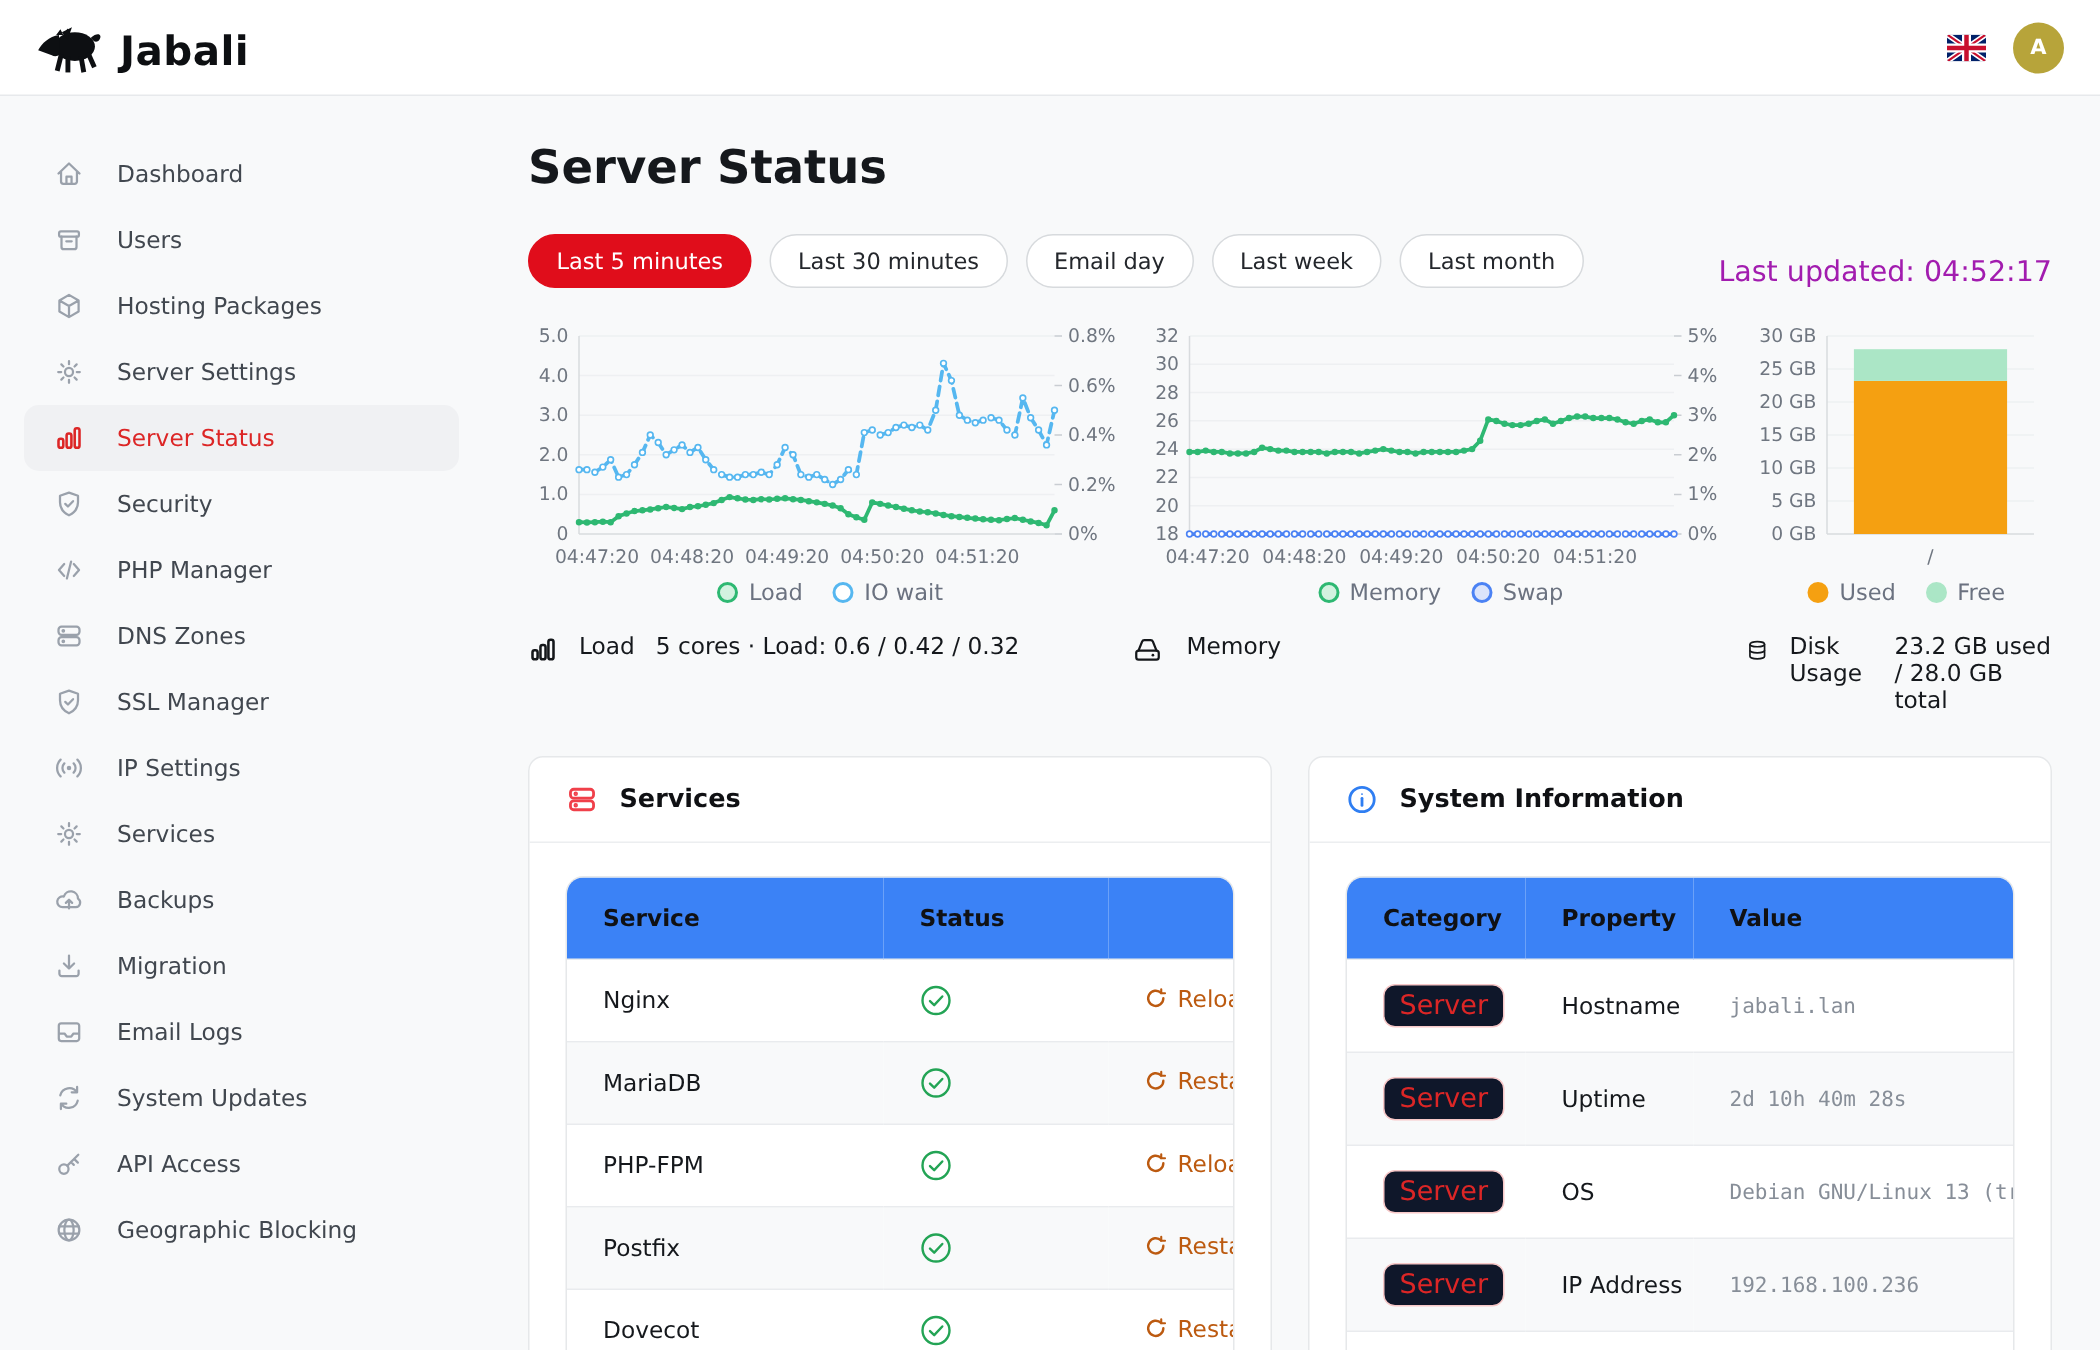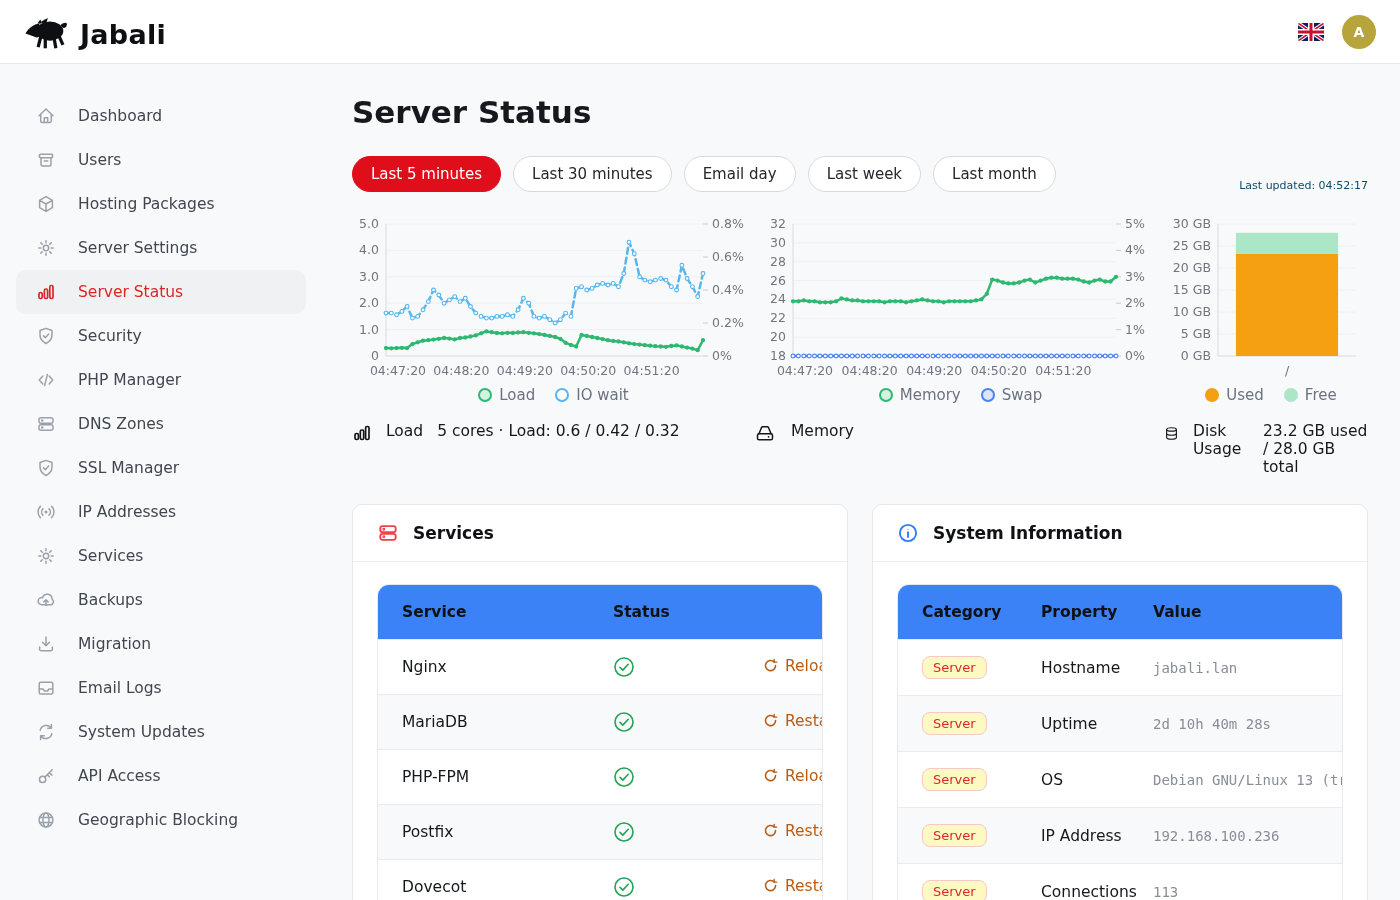--- a/index.html
+++ b/index.html
@@ -27,21 +27,21 @@
   .side-item.active .s-ico { color:#dc2626; }
 
   .main { flex:1; padding:30px 32px 0 30px; min-width:0; }
   h1 { font-size:31px; font-weight:800; color:#15181c; margin-bottom:26px; }
 
   
   .filters { display:flex; align-items:flex-end; gap:12px; }
   .pill { height:36px; padding:0 18px; border-radius:18px; font-size:15px; font-family:inherit;
           background:#fff; border:1px solid #d7dadd; color:#24272c; cursor:pointer; }
   .pill.active { background:#e00d1b; border-color:#e00d1b; color:#fff; }
-  .last-updated { margin-left:auto; font-size:11px; color:#0c4a6e; }
+  .last-updated { margin-left:auto; font-size:19px; color:#a21caf; }
 
   
   .charts { display:flex; margin-top:22px; gap:4px; }
   .chart-block { display:flex; flex-direction:column; align-items:center; }
   .cb1,.cb2 { width:403px; } .cb3 { width:204px; margin-left:6px; }
   svg text.ax { font-size:12.5px; fill:#6f7680; font-family:"DejaVu Sans",sans-serif; }
   .legend { display:flex; justify-content:center; gap:20px; margin-top:2px; height:22px; }
   .lg-item { display:flex; align-items:center; gap:7px; font-size:15px; color:#6b7280; }
   .lg-dot { width:14px; height:14px; border-radius:50%; border:2px solid transparent; display:inline-block; }
 
@@ -68,22 +68,22 @@
   thead tr { background:#3b82f6; }
   th { text-align:left; font-weight:700; color:#101114; padding:18px 0 18px 24px; }
   td { padding:16px 0 16px 24px; }
   tbody tr { border-top:1px solid #e9ebee; }
   tbody tr:nth-child(even) { background:#f8f9fa; }
   .svc-table col:nth-child(1){width:211px;} .svc-table col:nth-child(2){width:150px;}
   .sys-table col:nth-child(1){width:119px;} .sys-table col:nth-child(2){width:112px;}
   .act-cell { text-align:right; padding-right:24px; }
   .act-link { color:#bc5a10; text-decoration:none; display:inline-flex; align-items:center; gap:7px; cursor:pointer; }
   .act-link svg { width:15px; height:15px; }
-  .badge { display:inline-block; padding:3px 10px; border-radius:8px; font-size:13px;
-           color:#dc2626; background:#fef9c3; border:1px solid #f7c8c8; }
+  .badge { display:inline-block; padding:3px 10px; border-radius:8px; font-size:18px;
+           color:#dc2626; background:#0f172a; border:1px solid #f7c8c8; }
   .mono { font-family:"DejaVu Sans Mono", monospace; font-size:14px; color:#878e98;
           white-space:nowrap; overflow:hidden; display:block; }
   .chk { width:22px; height:22px; display:block; }
 </style>
 </head>
 <body>
 
 <header class="topbar">
   <div class="brand">
     <span style="display:flex;">
@@ -201,21 +201,21 @@
         </span>
         <span>SSL Manager</span>
       </div>
       <div class="side-item">
         <span class="s-ico">
           <svg viewBox="0 0 20 20" fill="none" stroke="currentColor" stroke-width="1.5" stroke-linecap="round" stroke-linejoin="round">
             <circle cx="10" cy="10" r="1.5" fill="currentColor" stroke="none"></circle>
             <path d="M6.9 13.1 A4.4 4.4 0 0 1 6.9 6.9 M13.1 6.9 A4.4 4.4 0 0 1 13.1 13.1 M4.4 15.6 A7.9 7.9 0 0 1 4.4 4.4 M15.6 4.4 A7.9 7.9 0 0 1 15.6 15.6"></path>
           </svg>
         </span>
-        <span>IP Addresses</span>
+        <span>IP Settings</span>
       </div>
       <div class="side-item">
         <span class="s-ico">
           <svg viewBox="0 0 20 20" fill="none" stroke="currentColor" stroke-width="1.5" stroke-linecap="round" stroke-linejoin="round">
             <circle cx="10" cy="10" r="2.7"></circle>
             <path d="M10 2.8 V4.8 M10 15.2 V17.2 M2.8 10 H4.8 M15.2 10 H17.2 M4.9 4.9 L6.3 6.3 M13.7 13.7 L15.1 15.1 M15.1 4.9 L13.7 6.3 M6.3 13.7 L4.9 15.1"></path>
           </svg>
         </span>
         <span>Services</span>
       </div>

